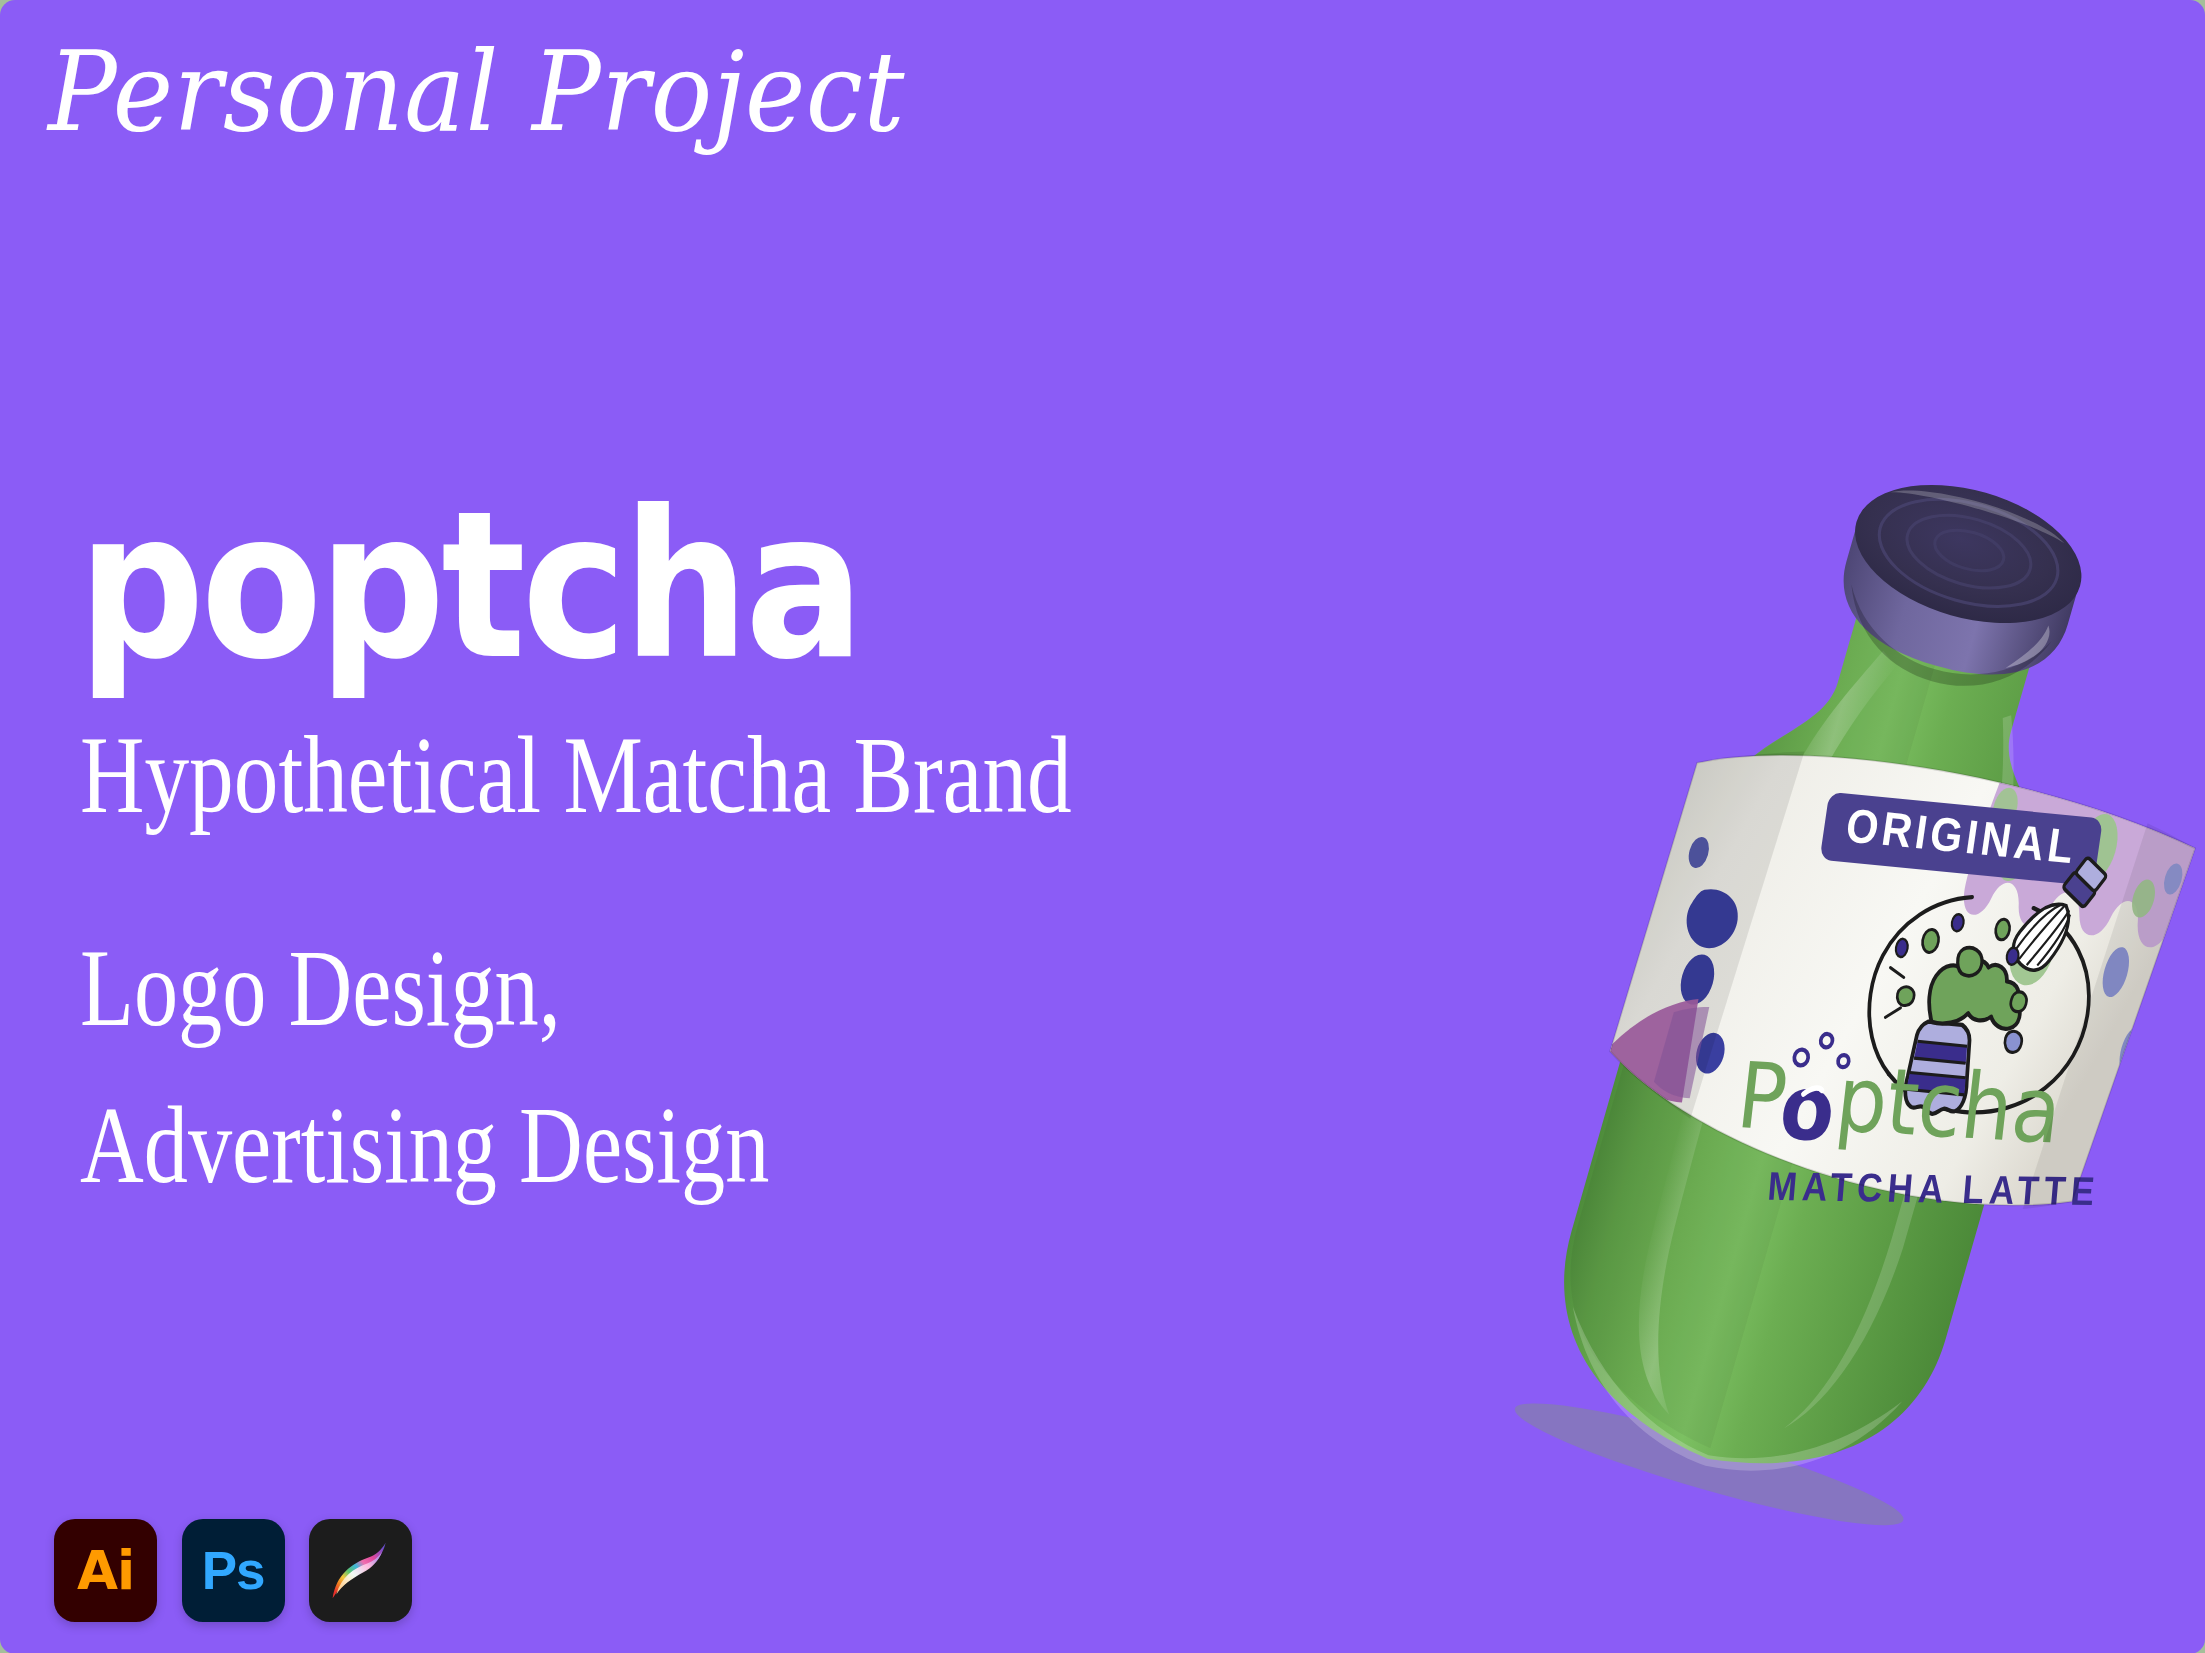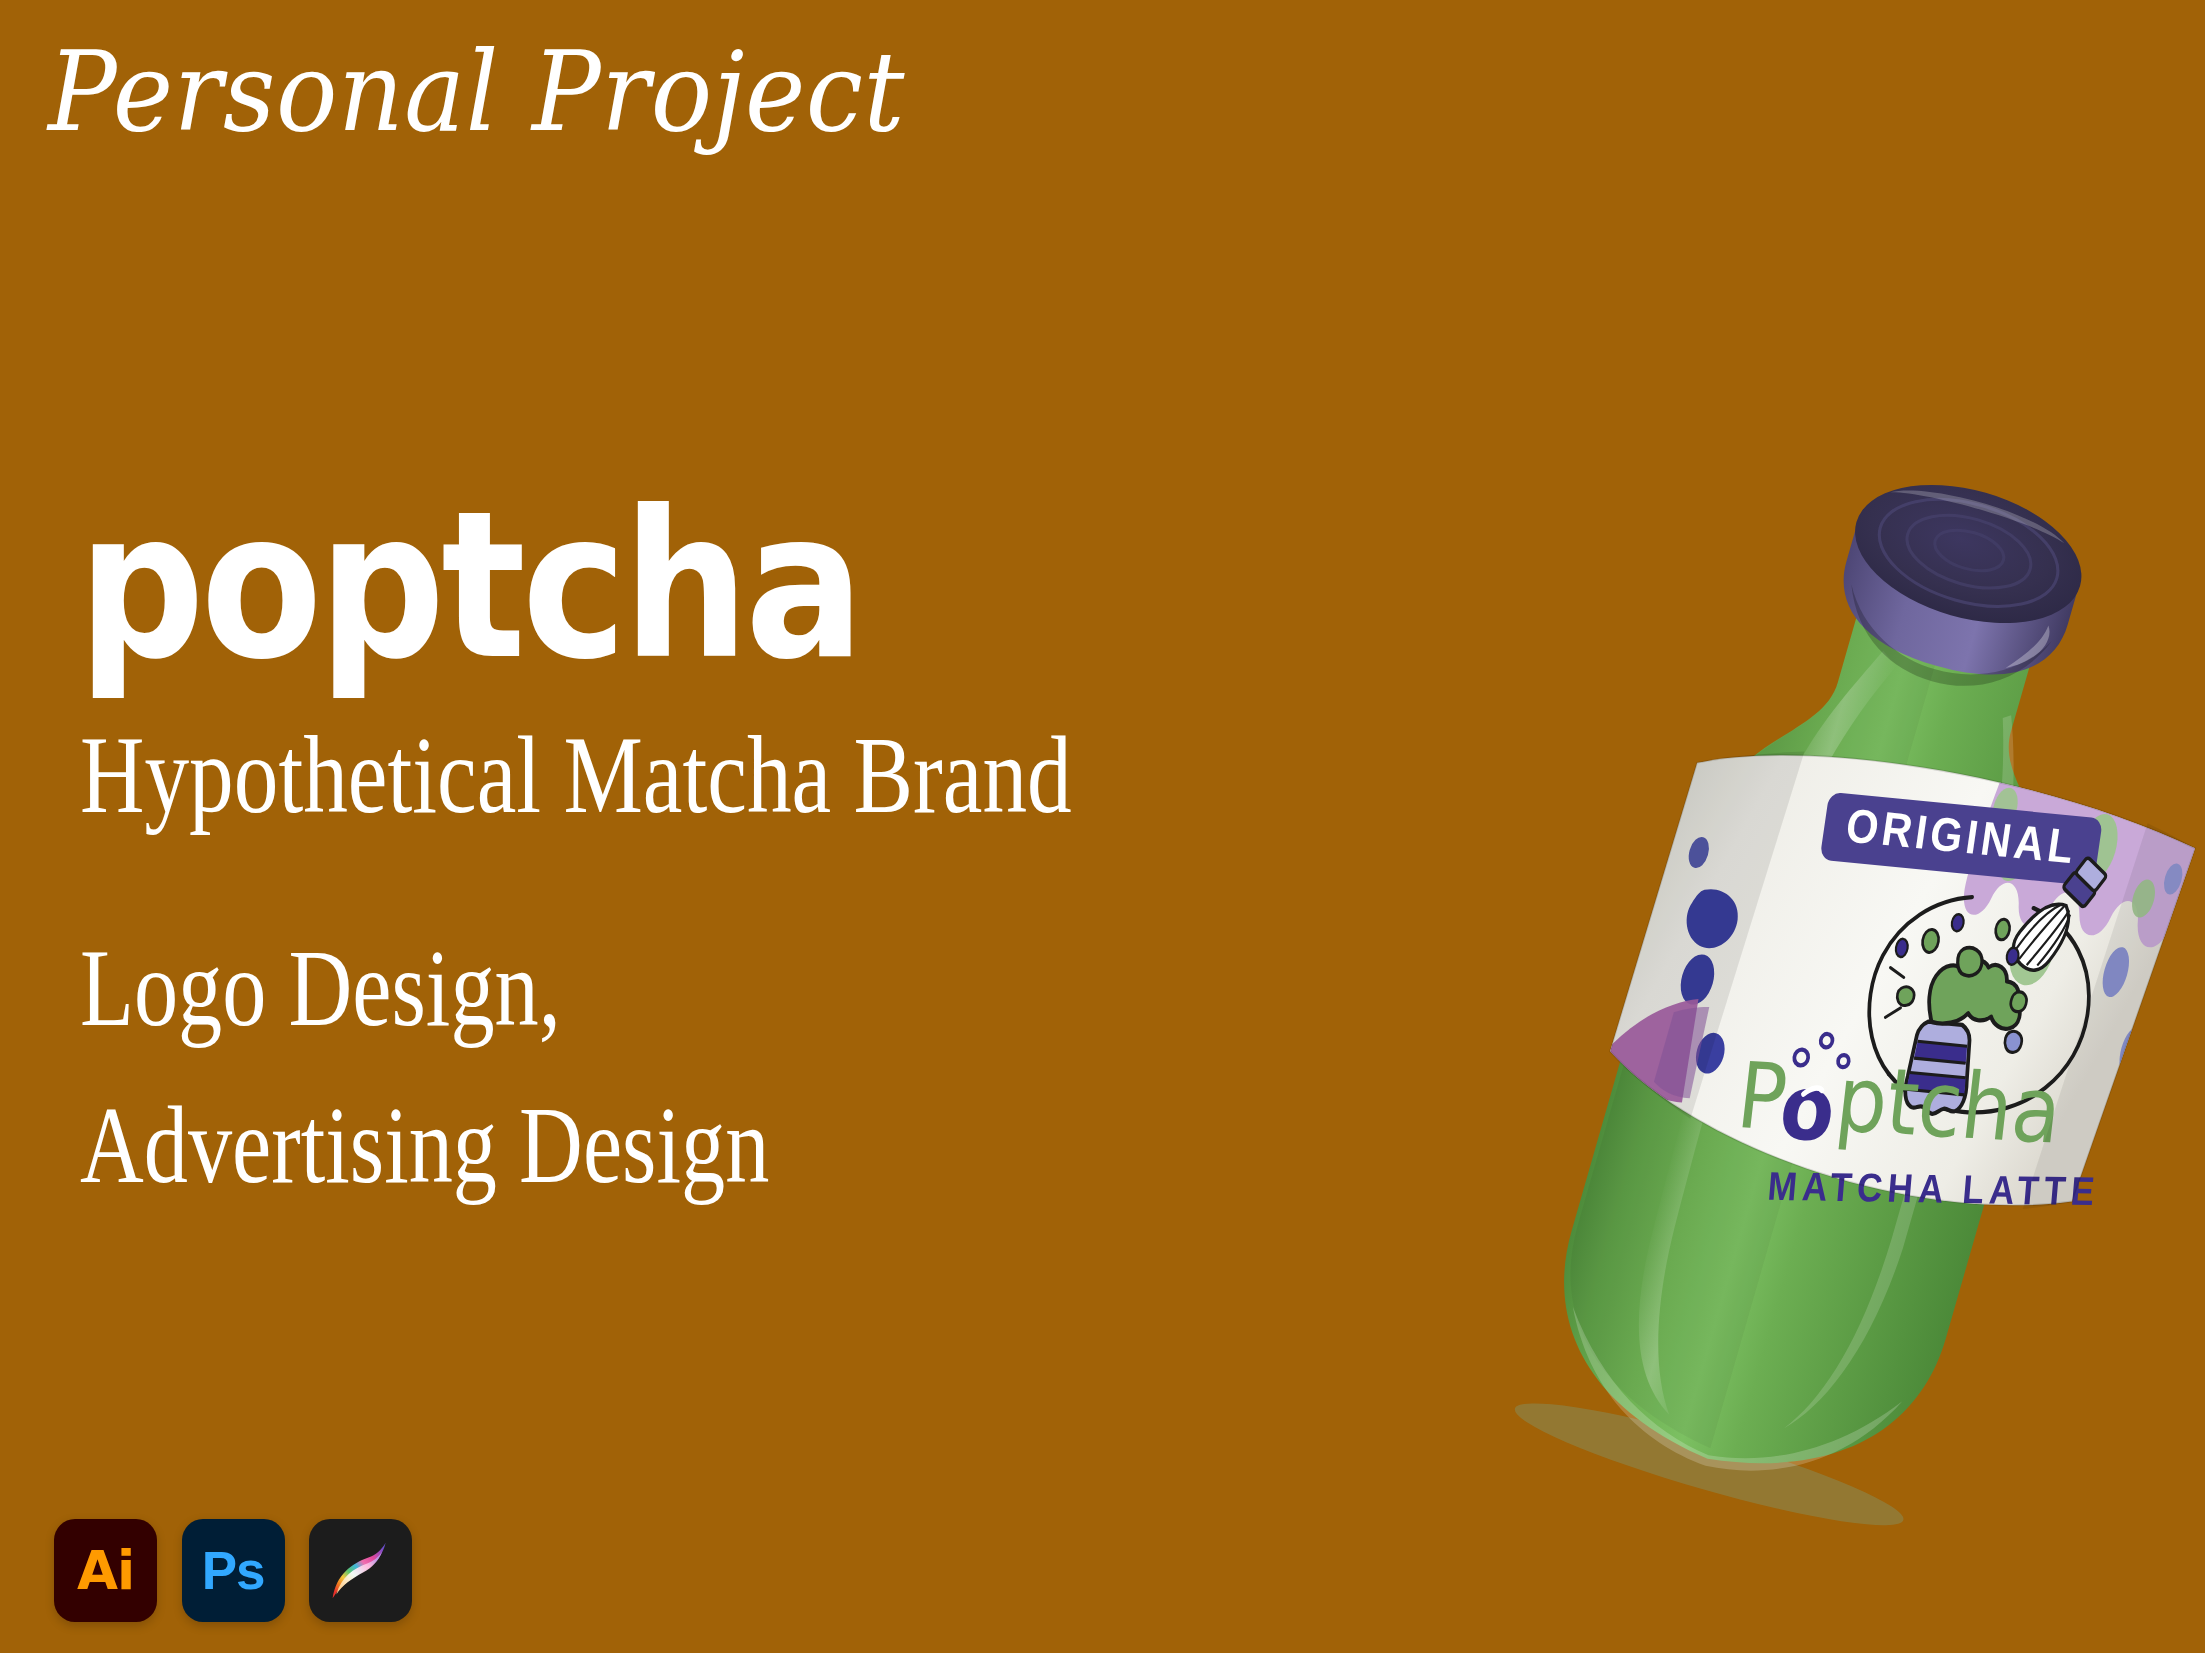--- a/index.html
+++ b/index.html
@@ -109,21 +109,21 @@
   .bottle-stage {
     position:absolute;
     left:1458px; top:466px;
     width:753px; height:1164px;
   }
   .bottle-stage svg { width:100%; height:100%; display:block; overflow:visible; }
 </style>
 </head>
 <body style="background: rgb(164, 191, 154);">
 
-<div class="slide" style="background: #a16207;">
+<div class="slide" style="background: #8b5cf6; border-radius: 15px;">
 
   <div class="eyebrow">Personal Project</div>
 
   <div class="brand-title">poptcha</div>
 
   <div class="subtitle">Hypothetical Matcha Brand</div>
 
   <div class="roles">
     <div>Logo Design,</div>
     <div>Advertising Design</div>

